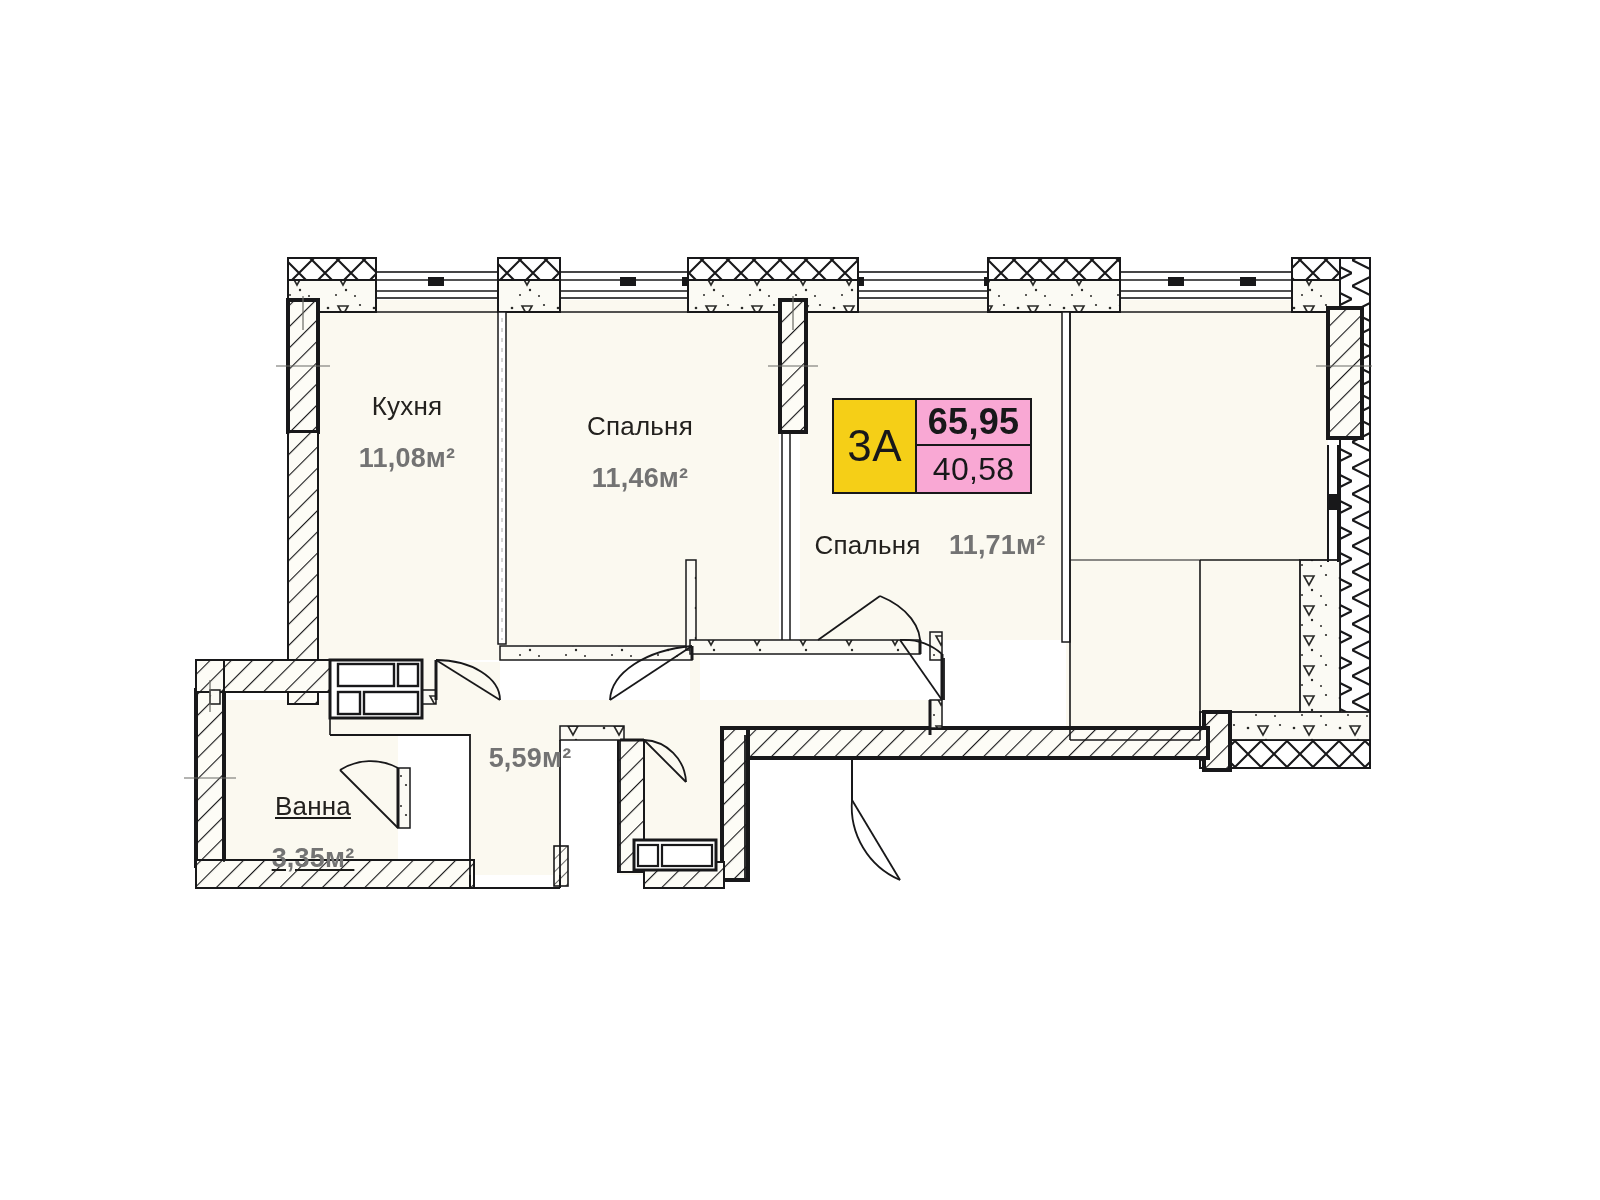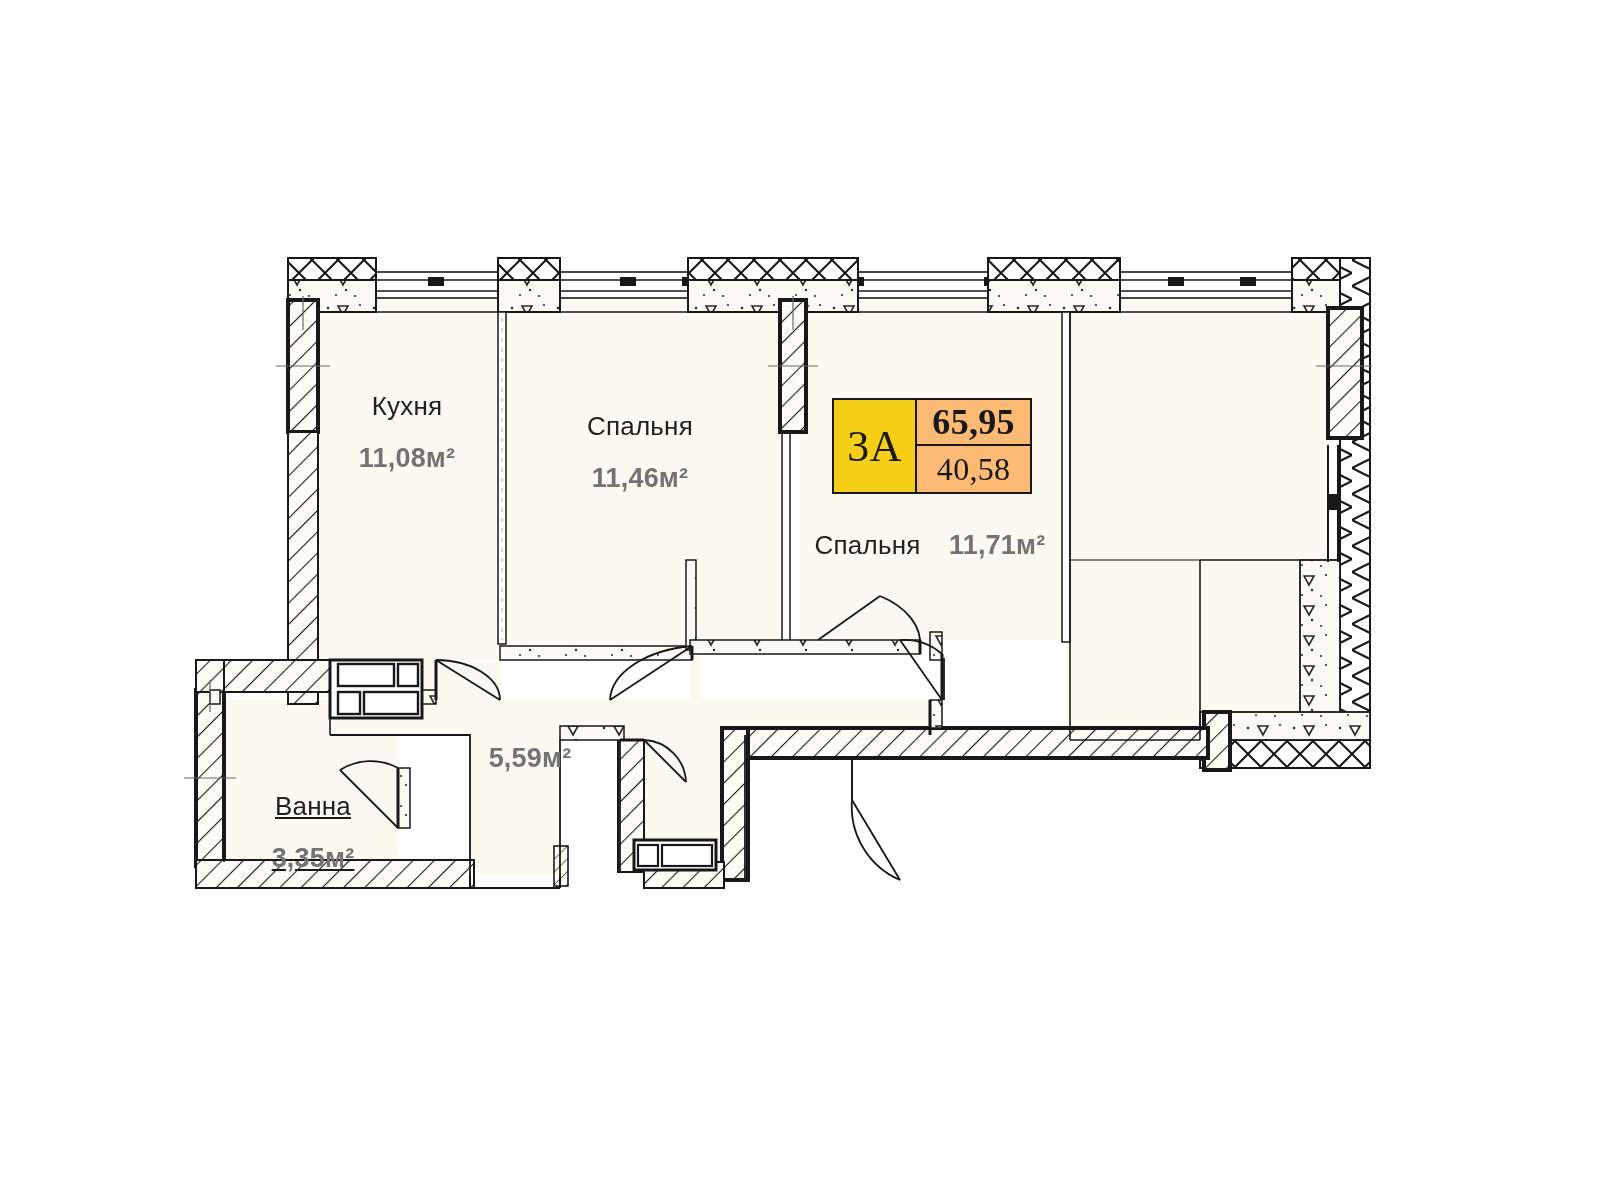--- a/index.html
+++ b/index.html
@@ -56,23 +56,22 @@
     display: inline;
     margin: 0;
   }
   .lbl.inline .rarea { margin-left: 24px; }
 
   
   .badge {
     position: absolute;
     display: flex;
     border: 2.5px solid #18181a;
-    background: #fdba74;
+    background: #f9a8d4;
     box-sizing: border-box;
-    font-family: Liberation Serif, serif;
   }
   .badge .code {
     background: #F5CF17;
     color: #18181a;
     font-size: 44px;
     font-weight: 400;
     display: flex;
     align-items: center;
     justify-content: center;
     width: 84px;

